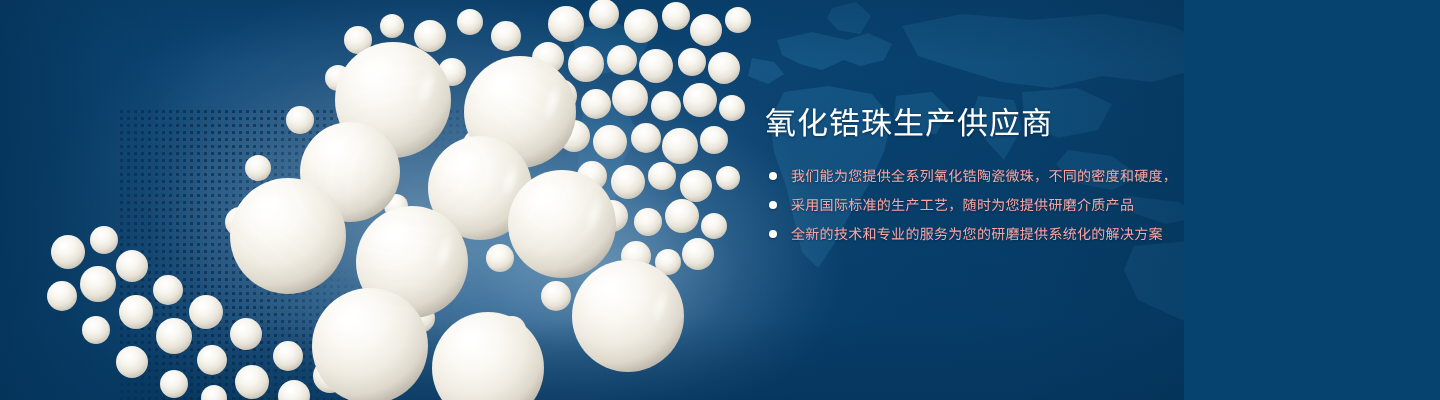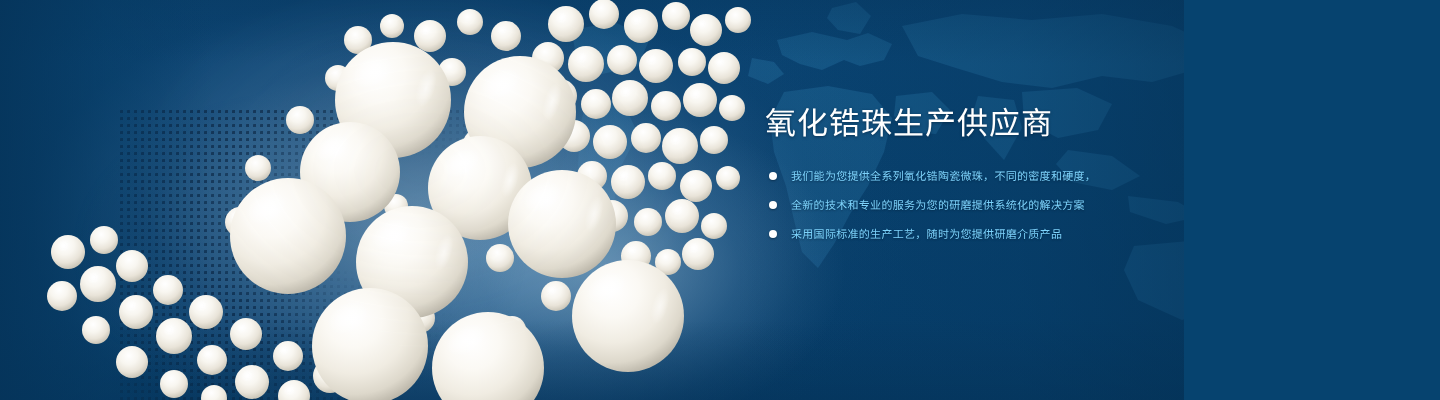--- a/index.html
+++ b/index.html
@@ -104,23 +104,23 @@
     white-space:nowrap;
   }
   .bullets{
     list-style:none;margin:0;padding:0;
     margin-top:21px;
   }
   .bullets li{
     position:relative;
     padding-left:26px;
     margin-bottom:7px;
-    font-size:11px;
+    font-size:14px;
     line-height:22px;
-    color:#7dd3fc;
+    color:#fca5a5;
     letter-spacing:.3px;
     text-shadow:0 1px 2px rgba(2,26,48,.55);
   }
   .bullets li:last-child{margin-bottom:0;}
   .dot{
     position:absolute;left:4px;top:7px;
     width:8px;height:8px;border-radius:50%;
     background:#ffffff;
     box-shadow:0 1px 2px rgba(2,26,48,.5);
   }
@@ -389,22 +389,22 @@
   <div class="copy">
     <h1 class="headline">氧化锆珠生产供应商</h1>
 
     <ul class="bullets">
       <li>
         <span class="dot"></span>
         <span>我们能为您提供全系列氧化锆陶瓷微珠，不同的密度和硬度，</span>
       </li>
       <li>
         <span class="dot"></span>
-        <span>全新的技术和专业的服务为您的研磨提供系统化的解决方案</span>
+        <span>采用国际标准的生产工艺，随时为您提供研磨介质产品</span>
       </li>
       <li>
         <span class="dot"></span>
-        <span>采用国际标准的生产工艺，随时为您提供研磨介质产品</span>
+        <span>全新的技术和专业的服务为您的研磨提供系统化的解决方案</span>
       </li>
     </ul>
   </div>
 
 </div>
 
 </body></html>

